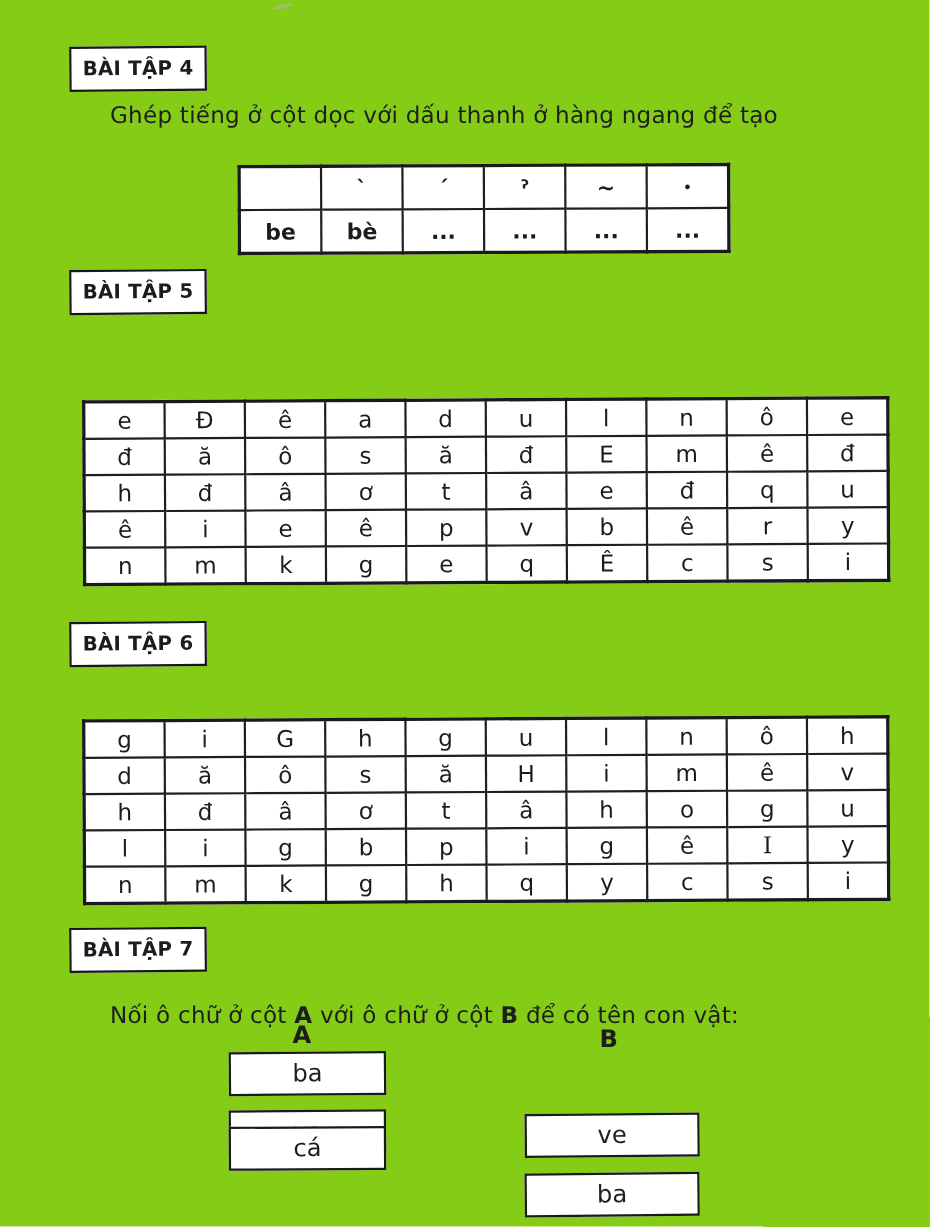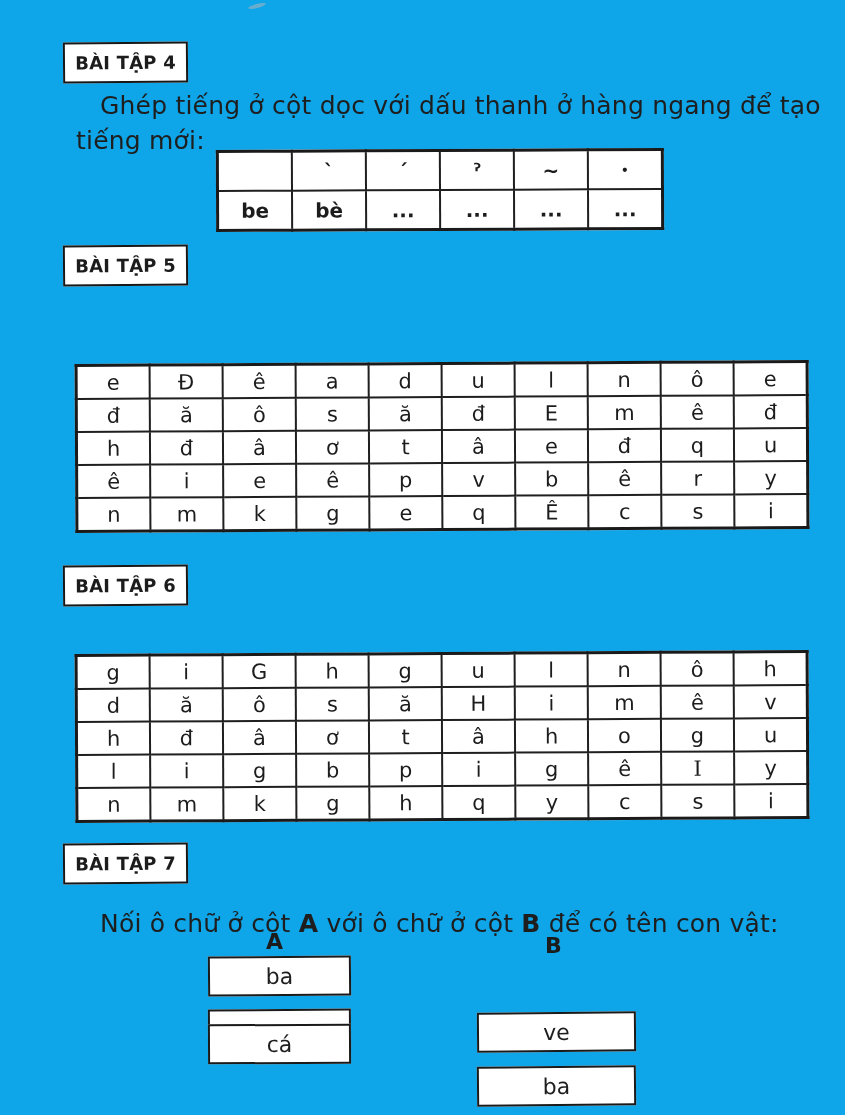--- a/index.html
+++ b/index.html
@@ -1,35 +1,35 @@
 <!DOCTYPE html>
 <html><head>
 <meta charset="utf-8">
 <style>
   html, body { margin:0; padding:0; background:#ffffff; }
   .page {
     position:relative; width:845px; height:1115px; overflow:hidden;
-    background:#0ea5e9; color:#1c1c1c;
+    background:#84cc16; color:#1c1c1c;
     font-family:"DejaVu Sans","Liberation Sans",sans-serif;
   }
   .smudge {
     position:absolute; left:248px; top:4px; width:18px; height:4px;
     background:#b5b5b5; opacity:.55; border-radius:50%;
     transform:rotate(-14deg);
   }
   .ex-label {
     position:absolute; left:63px; width:121px; height:37px;
     border:2.5px solid #171717; background:#fff;
     display:flex; align-items:center; justify-content:center;
     font-size:18px; font-weight:700; letter-spacing:.2px;
     transform:rotate(-0.5deg);
   }
   .para {
     position:absolute; left:76px; right:20px; margin:0;
-    font-size:25px; line-height:35px; letter-spacing:.2px; color:#1e1e1e;
+    font-size:21px; line-height:35px; letter-spacing:.2px; color:#1e1e1e;
   }
   .para .line { display:block; white-space:nowrap; }
   .para .indent { text-indent:24px; }
   .para b { font-weight:700; }
   table {
     position:absolute; border-collapse:collapse; table-layout:fixed;
     background:#fff;
   }
   td {
     border:2px solid #1f1f1f; text-align:center; vertical-align:middle;
@@ -57,21 +57,20 @@
 </head>
 <body>
 
 <div class="page">
 
   <div class="smudge"></div>
 
   <div class="ex-label" style="top:42px">BÀI TẬP 4</div>
   <p class="para" style="top:88px">
     <span class="line indent">Ghép tiếng ở cột dọc với dấu thanh ở hàng ngang để tạo</span>
-    <span class="line">tiếng mới:</span>
   </p>
   <table class="tone-table" style="left:216px;top:149px">
       <tbody>
         <tr>
           <td></td>
           <td>`</td>
           <td>´</td>
           <td>ˀ</td>
           <td>~</td>
           <td>•</td>

